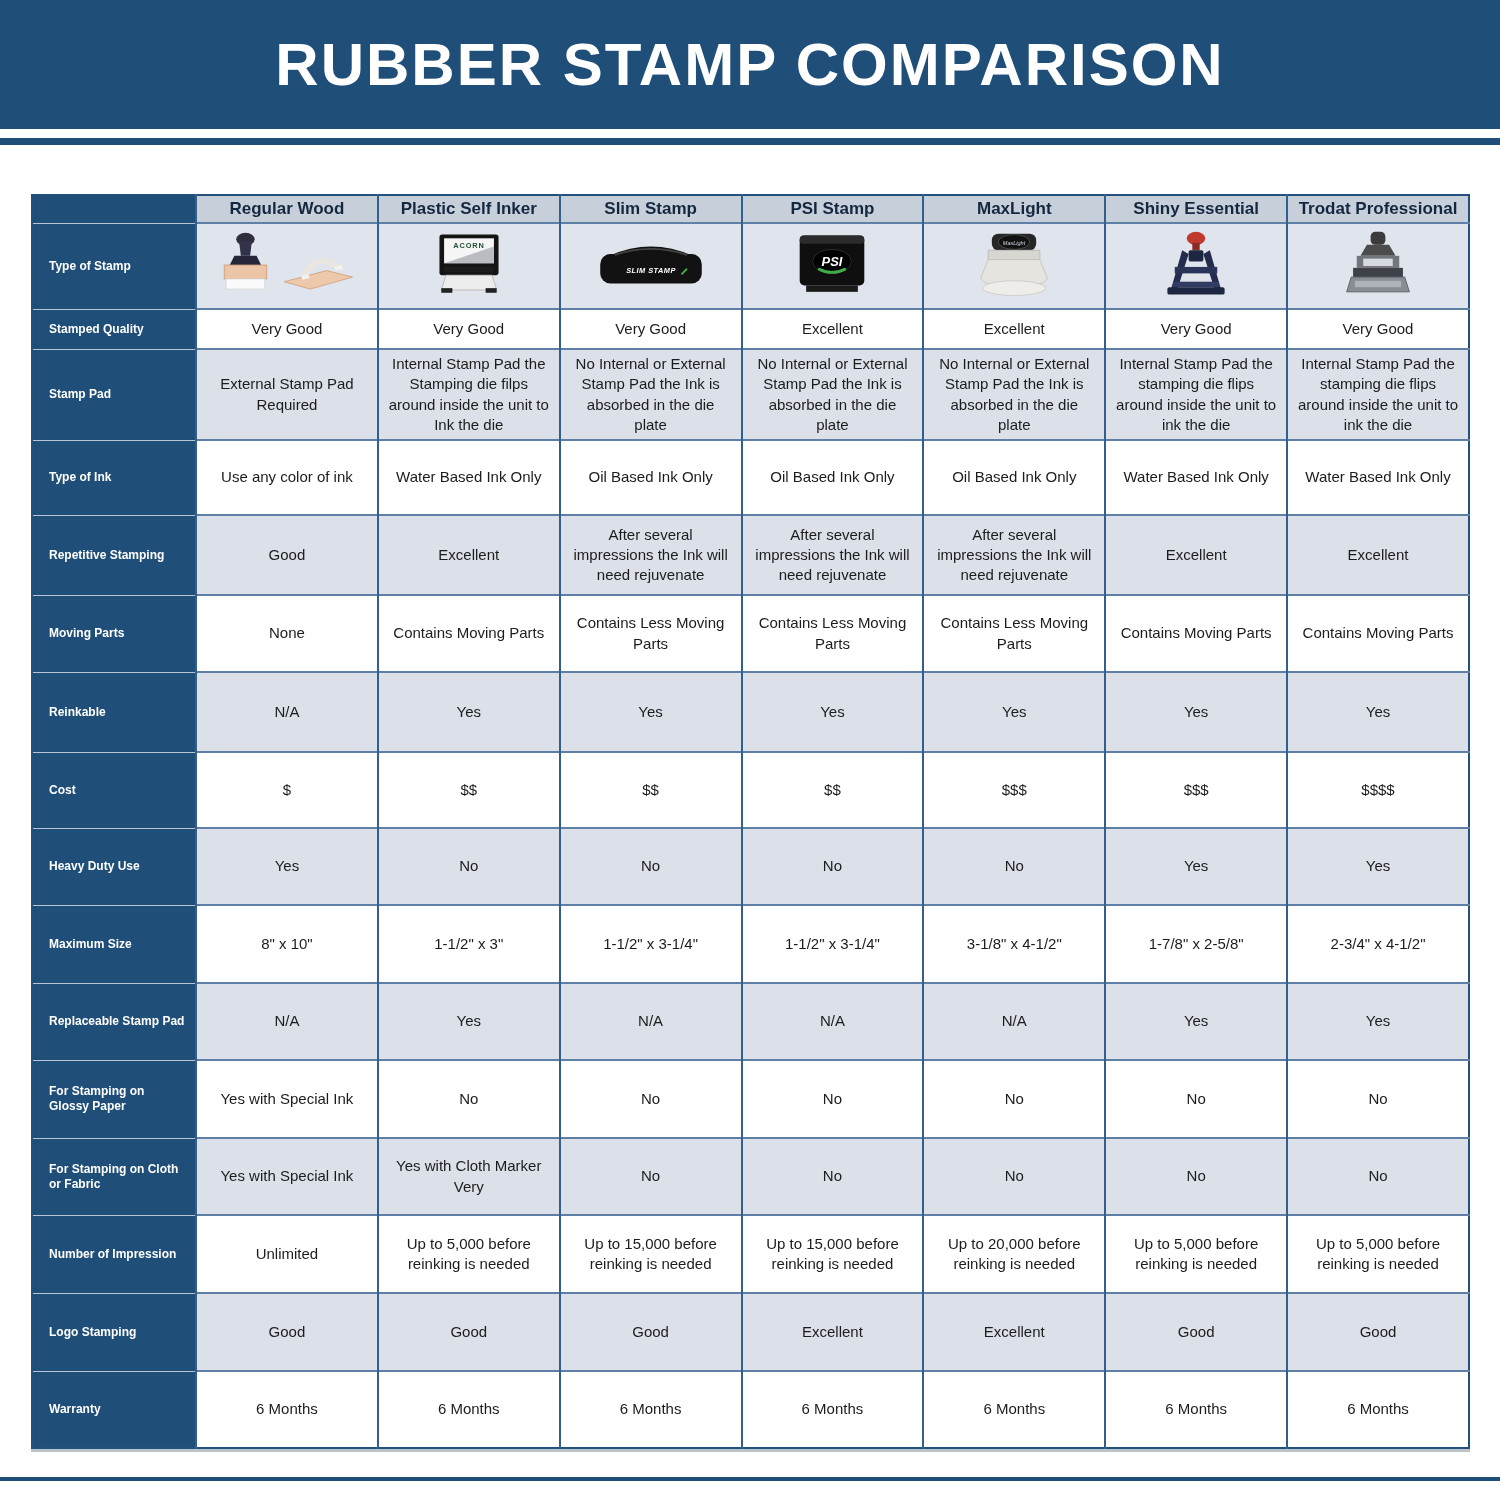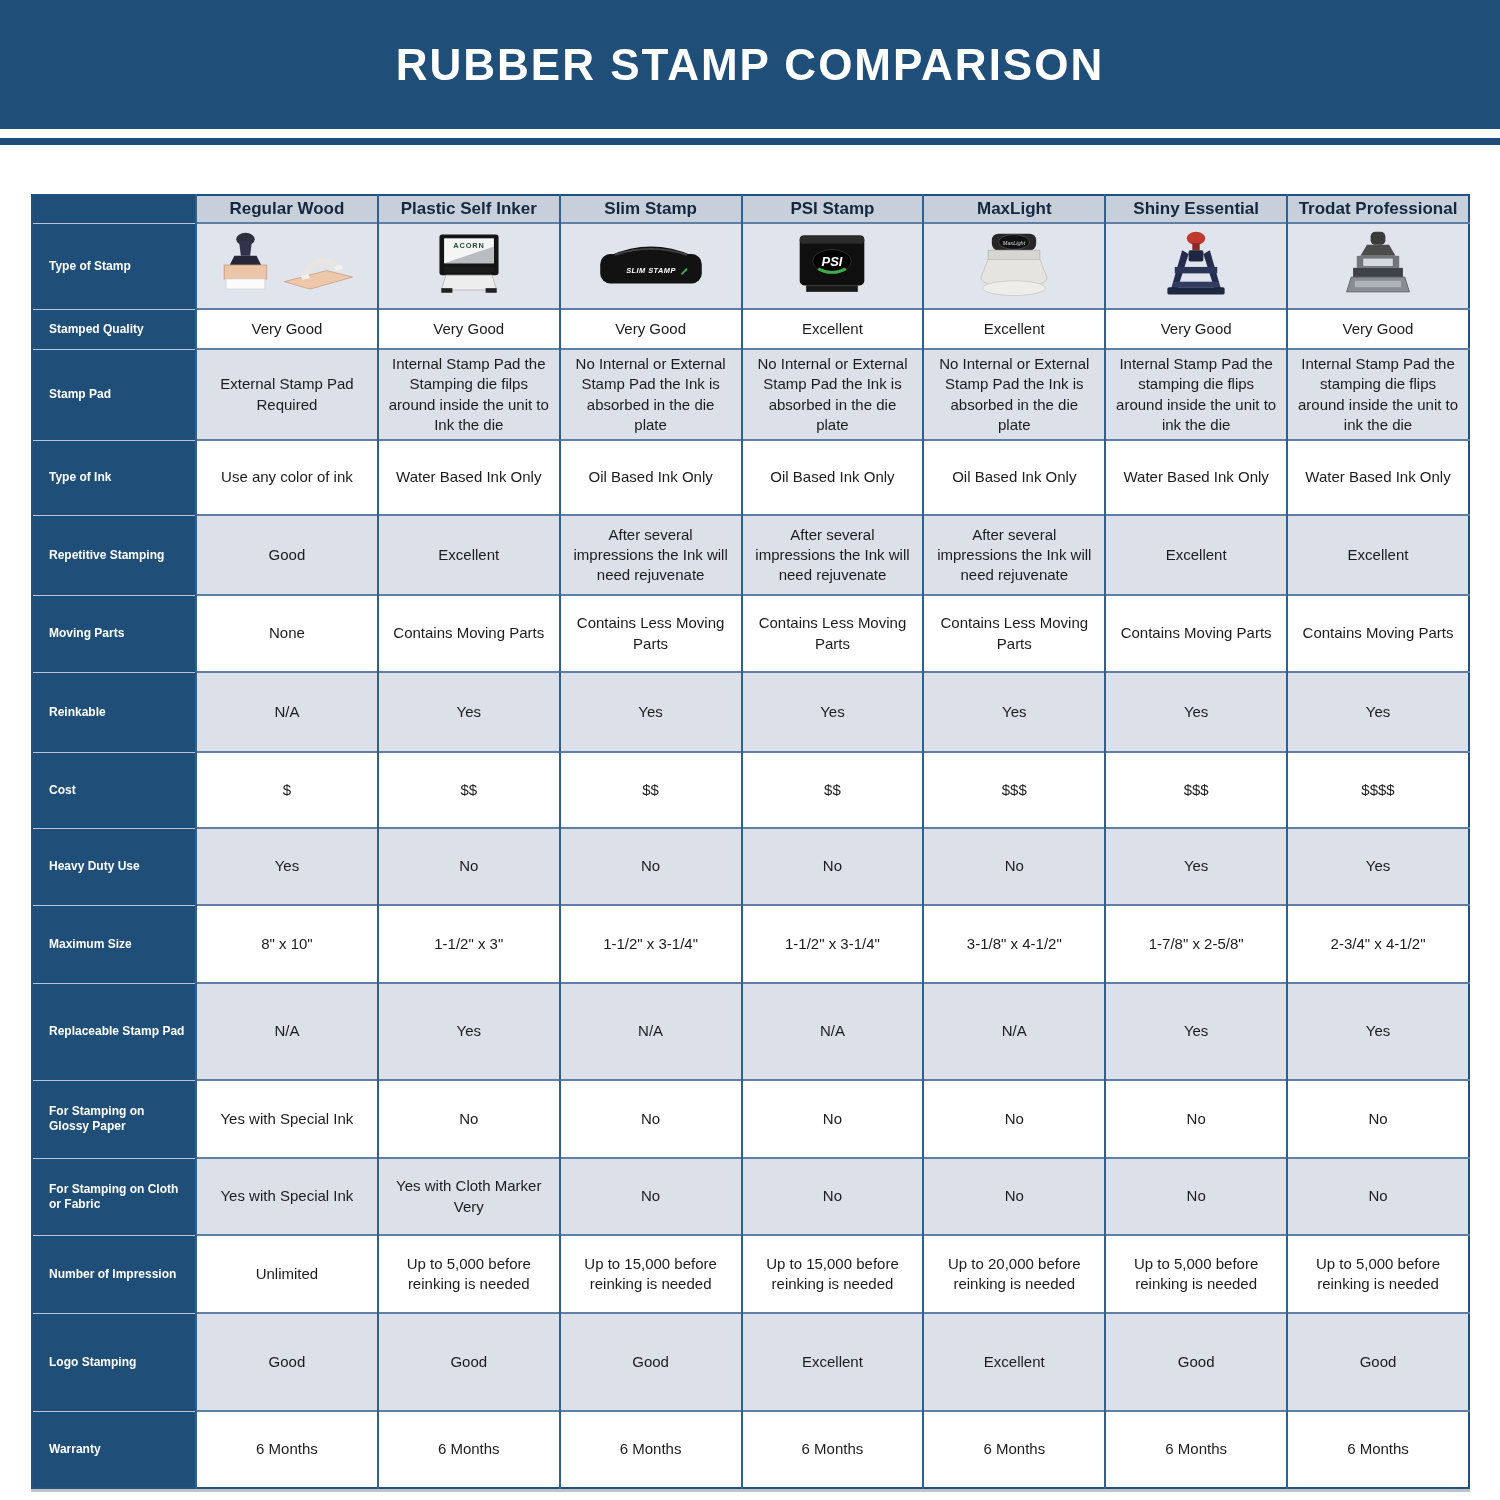--- a/index.html
+++ b/index.html
@@ -13,21 +13,21 @@
   html,body{margin:0;padding:0;}
   body{
     width:1500px;height:1500px;overflow:hidden;background:#ffffff;
     font-family:"Liberation Sans",sans-serif;
   }
   .banner{
     height:129px;background:var(--navy);
     display:flex;align-items:center;justify-content:center;
   }
   .banner h1{
-    margin:12px;color:#ffffff;font-size:44px;font-weight:bold;letter-spacing:2px;
+    margin:12px;color:#ffffff;font-size:60px;font-weight:bold;letter-spacing:2px;
   }
   .banner-gap{height:9px;background:#ffffff;}
   .banner-line{height:7px;background:var(--navy);}
   .table-wrap{margin:49px 30px 0 31px;}
   table{
     width:100%;border-collapse:collapse;table-layout:fixed;
     border:2px solid #24507E;
     box-shadow:0 3px 0 rgba(110,120,135,.45);
   }
   col.label-col{width:164px;}
@@ -252,21 +252,21 @@
         <tr class="row-white" style="height: 78px; border-radius: 12px;">
           <th class="row-label">Maximum Size</th>
           <td>8" x 10"</td>
           <td>1-1/2" x 3"</td>
           <td>1-1/2" x 3-1/4"</td>
           <td>1-1/2" x 3-1/4"</td>
           <td>3-1/8" x 4-1/2"</td>
           <td>1-7/8" x 2-5/8"</td>
           <td>2-3/4" x 4-1/2"</td>
         </tr>
-        <tr class="row-alt" style="height: 97px;">
+        <tr class="row-alt" style="height: 77px;">
           <th class="row-label">Replaceable Stamp Pad</th>
           <td>N/A</td>
           <td>Yes</td>
           <td>N/A</td>
           <td>N/A</td>
           <td>N/A</td>
           <td>Yes</td>
           <td>Yes</td>
         </tr>
         <tr class="row-white" style="height: 78px;">
@@ -292,21 +292,21 @@
         <tr class="row-white" style="height: 78px;">
           <th class="row-label">Number of Impression</th>
           <td>Unlimited</td>
           <td>Up to 5,000 before reinking is needed</td>
           <td>Up to 15,000 before reinking is needed</td>
           <td>Up to 15,000 before reinking is needed</td>
           <td>Up to 20,000 before reinking is needed</td>
           <td>Up to 5,000 before reinking is needed</td>
           <td>Up to 5,000 before reinking is needed</td>
         </tr>
-        <tr class="row-alt" style="height: 98px;">
+        <tr class="row-alt" style="height: 78px;">
           <th class="row-label">Logo Stamping</th>
           <td>Good</td>
           <td>Good</td>
           <td>Good</td>
           <td>Excellent</td>
           <td>Excellent</td>
           <td>Good</td>
           <td>Good</td>
         </tr>
         <tr class="row-white" style="height: 77px;">

